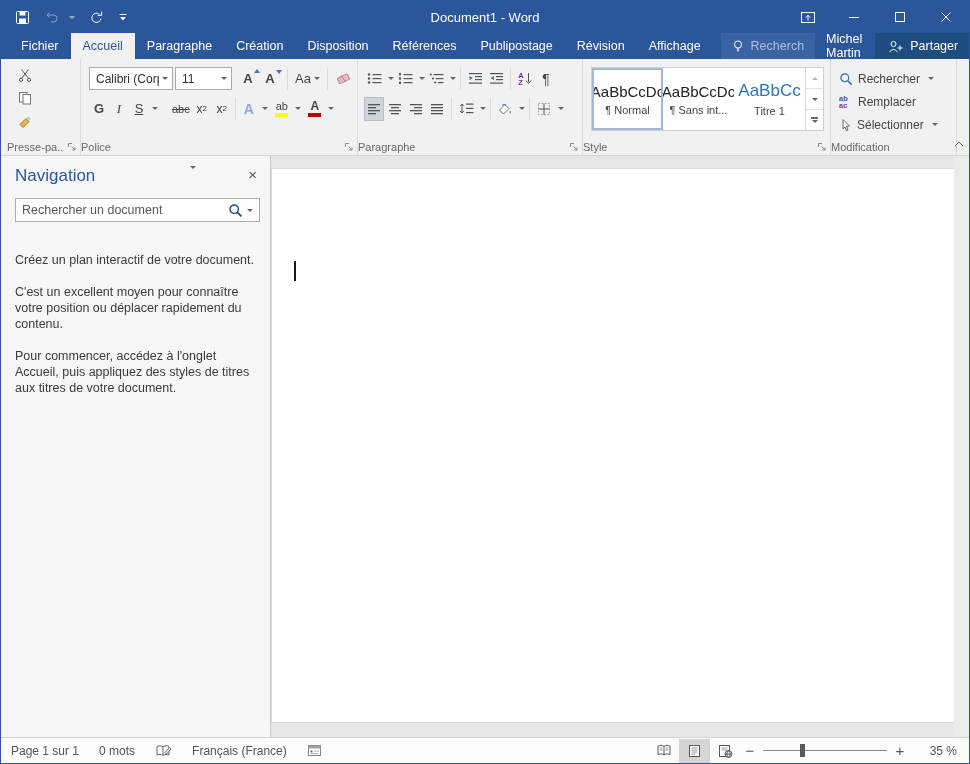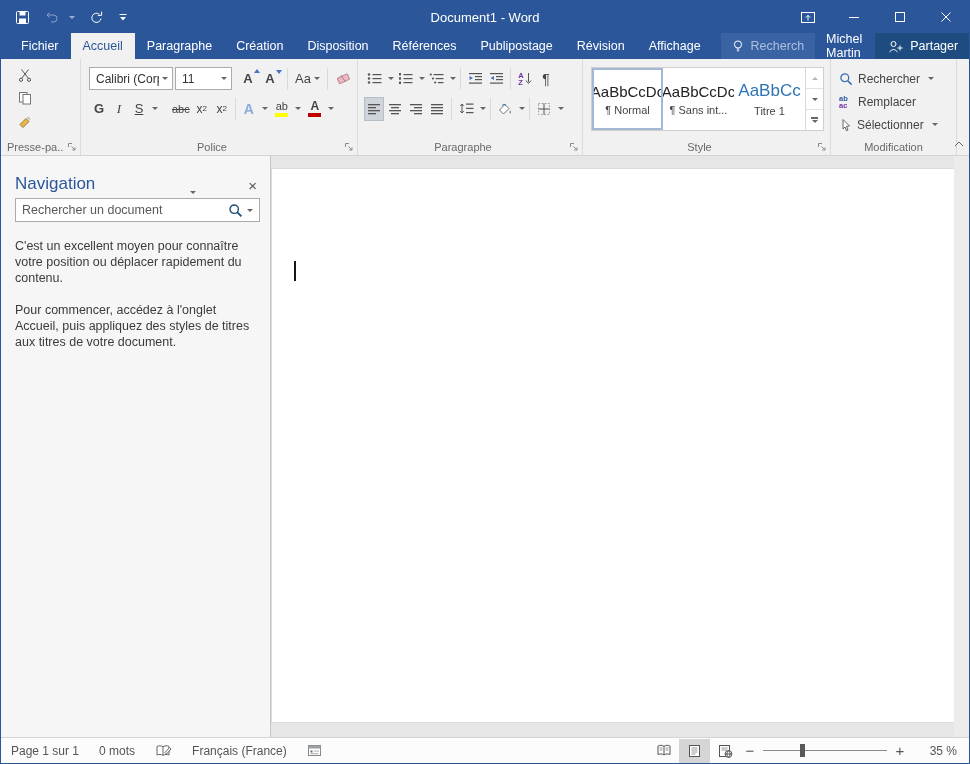--- a/index.html
+++ b/index.html
@@ -19,21 +19,21 @@
   .tabsrow { height:26px; background:#2b579a; display:flex; align-items:stretch; padding-left:8px; flex:0 0 auto; font-size:12.5px; color:#fff; }
   .tab { display:flex; align-items:center; padding:0 12px; white-space:nowrap; cursor:default; }
   .tab.active { background:#f1f1f1; color:#2b579a; }
   .tellme { display:flex; align-items:center; gap:7px; padding:0 11px; background:#3a63a4; color:#aebfdd; margin-left:8px; }
   .account { display:flex; align-items:center; padding:0 11px; color:#fff; }
   .share { display:flex; align-items:center; gap:7px; padding:0 13px; background:#1e4c80; color:#fff; margin-left:2px; }
 
   
   .ribbon { height:97px; background:#f1f1f1; border-bottom:1px solid #d4d4d4; display:flex; flex:0 0 auto; position:relative; }
   .group { position:relative; border-right:1px solid #dcdcdc; padding-top:4px; flex:0 0 auto; }
-  .group-label { position:absolute; bottom:2px; left:0; right:14px; text-align:center; font-size:11px; color:#696969; white-space:nowrap; overflow:hidden; }
+  .group-label { position:absolute; bottom:2px; left:0; right:14px; font-size:11px; color:#696969; white-space:nowrap; overflow:hidden; }
   .group-label.left { text-align:left; padding-left:6px; right:16px; }
   .launcher { position:absolute; right:3px; bottom:3px; width:11px; height:11px; display:flex; align-items:center; justify-content:center; }
   .g-clip { width:80px; }
   .g-font { width:277px; }
   .g-par  { width:225px; }
   .g-style{ width:248px; }
   .g-edit { width:126px; }
   .ribbon-tail { flex:1; position:relative; }
   .collapse-btn { position:absolute; right:4px; bottom:6px; width:12px; height:10px; display:flex; align-items:center; justify-content:center; }
 
@@ -85,21 +85,21 @@
 
   
   .edit-items { padding:4px 0 0 8px; display:flex; flex-direction:column; }
   .edit-item { display:flex; align-items:center; gap:5px; height:23px; font-size:12px; color:#444; white-space:nowrap; }
   .replace-ic { display:inline-flex; flex-direction:column; font-size:7.5px; line-height:7px; font-weight:bold; color:#2b579a; width:14px; }
   .replace-ic i { font-style:normal; color:#7030a0; }
 
   
   .main { flex:1; display:flex; min-height:0; }
   .navpane { width:270px; background:#f6f6f6; border-right:1px solid #c8c6c4; padding:0 10px 0 14px; flex:0 0 auto; }
-  .nav-head { margin-top:10px; height:28px; display:flex; align-items:flex-end;gap:40px; }
+  .nav-head { margin-top:10px; height:28px; display:flex; align-items:flex-start;gap:40px; }
   .nav-title { font-size:17px; color:#2b579a; flex:1; }
   .nav-caret { padding:0 9px; display:flex; align-items:center; }
   .nav-close { font-size:15px; color:#555; padding:0 3px; }
   .nav-search { margin-top:4px; height:24px; background:#fff; border:1px solid #ababab; display:flex; align-items:center; padding:0 6px 0 6px; }
   .nav-search input { flex:1; border:none; outline:none; font-size:12.5px; color:#333; background:transparent; font-family:inherit; min-width:0; }
   .nav-search input::placeholder { color:#595959; }
   .nav-tabs { margin-top:16px; display:flex; align-items:center; font-size:12.5px; color:#444; }
   .ntab { padding:2px 0; margin-right:18px; }
   .ntab.active { color:#2b579a; font-weight:bold; }
   .ntab-sep { width:1px; height:14px; background:#d0d0d0; margin-right:18px; }
@@ -542,20 +542,21 @@
       <div class="nav-search">
         <input type="text" placeholder="Rechercher un document" style="">
         <span style="margin:0 4px 0 2px;">
           <svg width="15" height="15" viewBox="0 0 15 15">
               <circle cx="6.2" cy="6.2" r="4.2" stroke="#1f4e79" fill="none" stroke-width="1.4"></circle>
               <path d="M9.4 9.4 L13.4 13.4" stroke="#1f4e79" stroke-width="1.8"></path>
             </svg>
         </span>
         <span class="tri-dn solo"></span>
       </div>
+      <p class="nav-p first">Créez un plan interactif de votre document.</p>
       <p class="nav-p">C'est un excellent moyen pour connaître votre position ou déplacer rapidement du contenu.</p>
       <p class="nav-p">Pour commencer, accédez à l'onglet Accueil, puis appliquez des styles de titres aux titres de votre document.</p>
     </div>
 
     <div class="docarea">
       <div class="page">
         <div class="cursor"></div>
       </div>
       <div class="vscroll"></div>
     </div>

